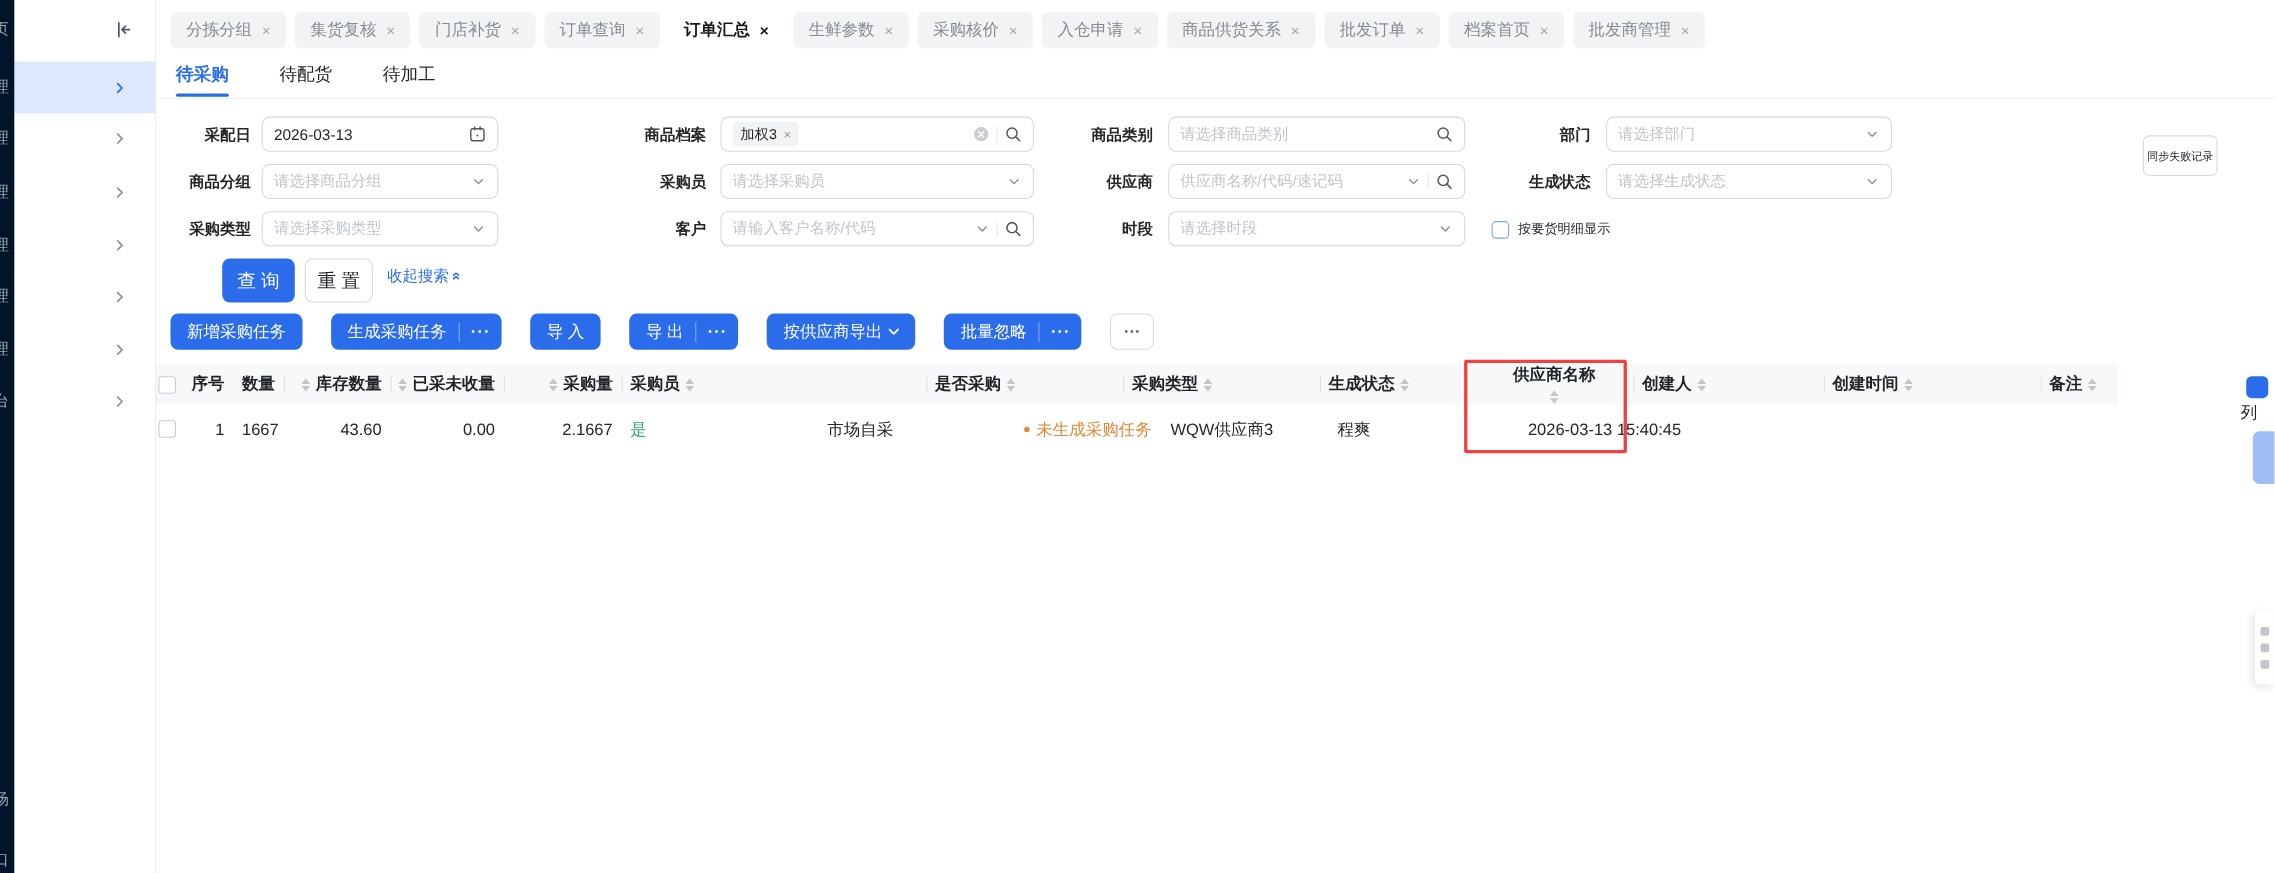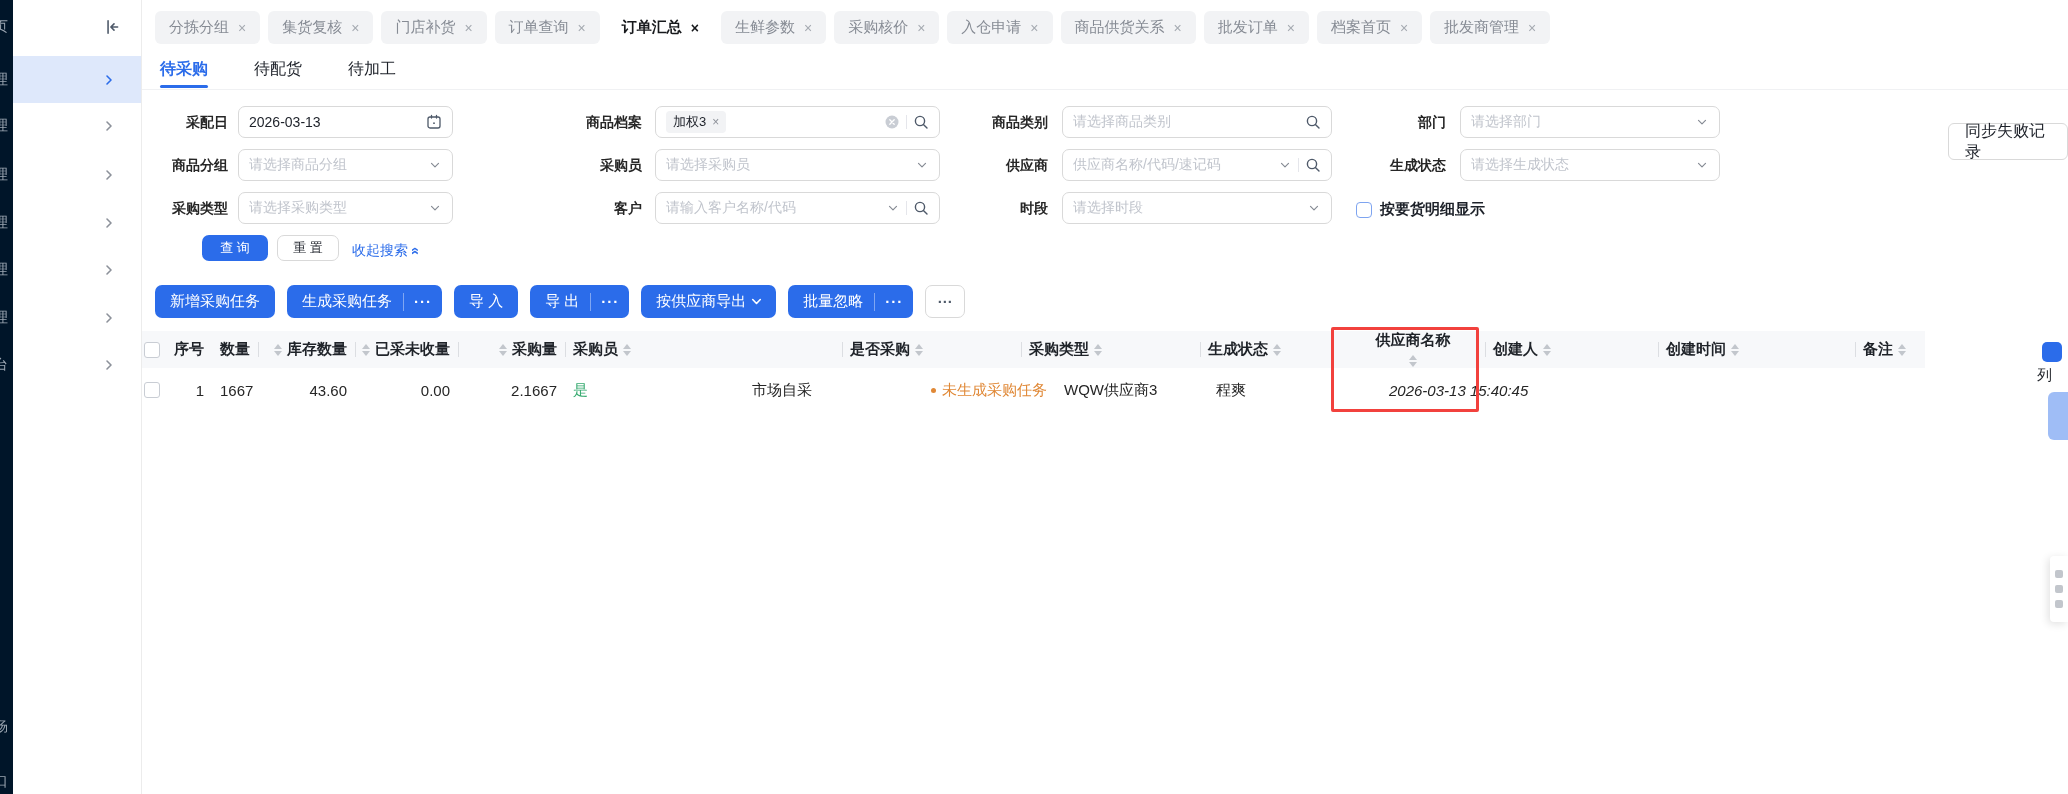--- a/index.html
+++ b/index.html
@@ -36,43 +36,43 @@
   .f-ctrl{position:absolute;height:32px;border:1px solid #d9d9d9;border-radius:7px;background:#fff;box-sizing:border-box;
           display:flex;align-items:center;padding:0 10px;gap:6px;cursor:pointer}
   .ph{color:#c0c4cc;font-size:14px;white-space:nowrap;overflow:hidden}
   .val{color:#1d2129;font-size:14px;white-space:nowrap}
   .spacer{flex:1}
   .vline{width:1px;height:14px;background:#e5e6eb}
   .tagchip{display:flex;align-items:center;gap:6px;background:#f2f3f5;border-radius:4px;padding:2px 7px;font-size:13px;color:#1d2129}
   .tagchip .x{color:#8d9199;font-size:12px;cursor:pointer}
   #detail-check{position:absolute;left:1356px;top:200px;display:flex;align-items:center;gap:8px;cursor:pointer}
   .ckb{width:16px;height:16px;border:1px solid #7ea4f0;border-radius:4px;background:#fff;box-sizing:border-box}
-  .ckl{font-size:15px;font-weight:700;color:#1d2129}
-
-  
-  .btn{position:absolute;height:26px;border-radius:7px;font-size:13px;display:flex;align-items:center;justify-content:center;
+  .ckl{font-size:12px;font-weight:400;color:#1d2129}
+
+  
+  .btn{position:absolute;height:40px;border-radius:7px;font-size:17px;display:flex;align-items:center;justify-content:center;
        box-sizing:border-box;cursor:pointer}
   #btn-query{left:202px;top:235px;width:66px;background:#2b6cea;color:#fff}
   #btn-reset{left:277px;top:235px;width:62px;background:#fff;border:1px solid #d9d9d9;color:#1d2129}
   #link-collapse{position:absolute;left:352px;top:242px;color:#2b6cea;font-size:14px;display:flex;align-items:center;gap:4px;cursor:pointer}
   .dbl{display:inline-block;transform:rotate(90deg);font-weight:700;font-size:14px}
 
   
-  #toolbar{position:absolute;left:155px;top:285px;display:flex;gap:12px;height:33px}
+  #toolbar{position:absolute;left:155px;top:285px;display:flex;gap:26px;height:33px}
   .tbtn{display:flex;align-items:center;background:#2b6cea;color:#fff;border-radius:7px;font-size:15px;height:33px;cursor:pointer}
   .tbtn .lab{padding:0 15px;white-space:nowrap}
   .tbtn.split .lab{padding-right:11px}
   .tbtn .sep{width:1px;height:18px;background:rgba(255,255,255,.4)}
   .tbtn .more{padding:0 10px;font-weight:700;letter-spacing:1px}
   .tbtn.plain{background:#fff;border:1px solid #d9d9d9;color:#4e5969;width:40px;justify-content:center;font-weight:700;box-sizing:border-box}
   .caretwrap{display:flex;align-items:center;padding-right:13px}
 
   
-  #sync-btn{position:absolute;left:1948px;top:123px;height:35px;padding:0 16px;border:1px solid #d9d9d9;border-radius:6px;
-            background:#fff;font-size:16px;color:#1d2129;display:flex;align-items:center;cursor:pointer}
+  #sync-btn{position:absolute;left:1948px;top:123px;height:35px;padding:0 3px;border:1px solid #d9d9d9;border-radius:6px;
+            background:#fff;font-size:10px;color:#1d2129;display:flex;align-items:center;cursor:pointer}
 
   
   #thead{position:absolute;left:135px;top:331px;height:37px;background:#f7f8fa;display:flex;z-index:1}
   #trow{position:absolute;left:135px;top:368px;height:44px;display:flex;background:#fff;z-index:1}
   .hc,.tc{display:flex;align-items:center;box-sizing:border-box;font-size:15px;position:relative;white-space:nowrap;overflow:hidden}
   .hc{font-weight:700;color:#1f2329;gap:5px;cursor:pointer}
   .tc{color:#262626}
   .al-r{justify-content:flex-end;padding-right:8px}
   .al-l{padding-left:8px}
   .al-c{justify-content:center}
@@ -499,21 +499,21 @@
       <div class="tc al-l c-orange" style="width: 133px;">
         <span class="bullet"></span>
         <span>未生成采购任务</span>
       </div>
       <div class="tc al-l" style="width: 152px;">
         <span>WQW供应商3</span>
       </div>
       <div class="tc al-l" style="width: 173px;">
         <span>程爽</span>
       </div>
-      <div class="tc al-l" style="width: 197px; font-style: italic;">
+      <div class="tc al-l" style="width: 197px;">
         <span>2026-03-13 15:40:45</span>
       </div>
       <div class="tc al-l" style="width: 70px;">
         <span></span>
       </div>
     </div>
 
   <div id="red-box"></div>
 
   <div id="col-chip"></div>

